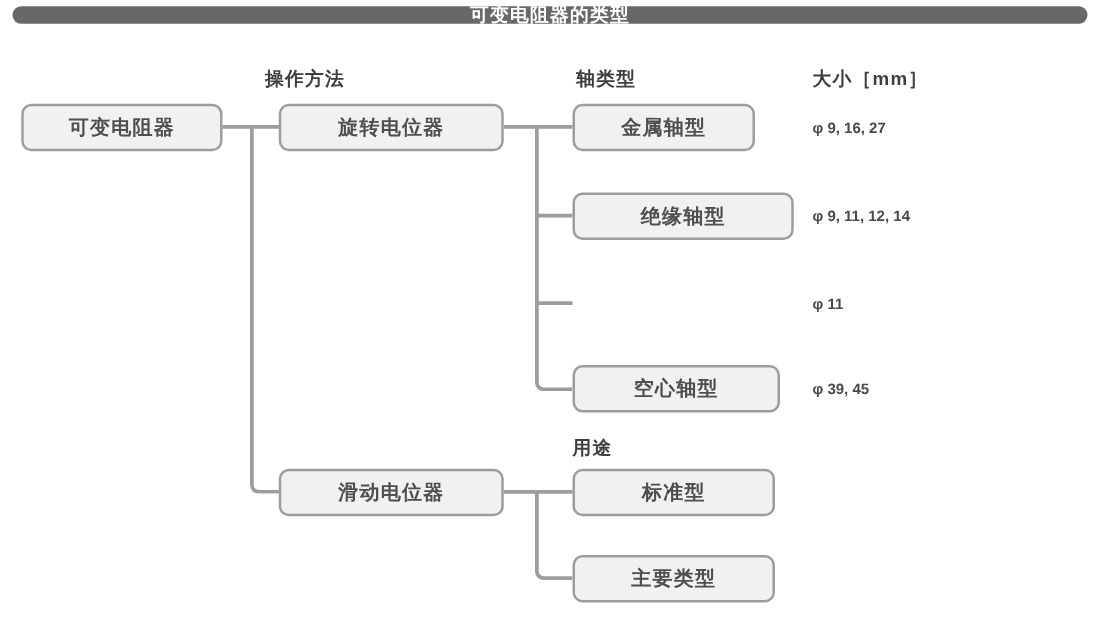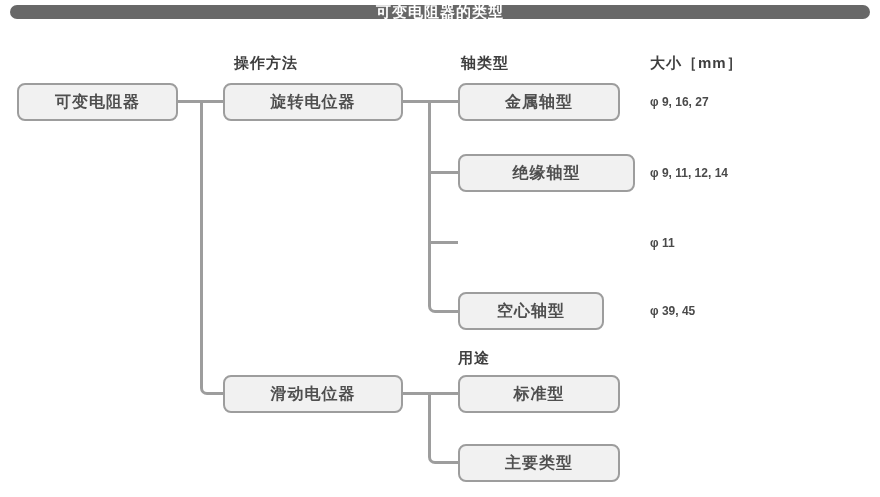--- a/index.html
+++ b/index.html
@@ -78,44 +78,44 @@
 </style>
 </head>
 <body>
 
 <div class="canvas">
 
   <div class="header-bar">
     <span>可变电阻器的类型</span>
   </div>
 
-  <div class="col-label" style="left:234px; top:54px;text-align:right;">操作方法</div>
+  <div class="col-label" style="left:212px; top:54px;text-align:right;">操作方法</div>
   <div class="col-label" style="left:461px; top:54px;">轴类型</div>
   <div class="col-label" style="left:650px; top:54px;text-align:right;">大小［mm］</div>
   <div class="col-label" style="left:458px; top:349px;">用途</div>
 
   <div class="h-line" style="left:178px; top:100px; width:46px;"></div>
   <div class="l-branch" style="left:200px; top:102px; width:24px; height:293px;"></div>
 
   <div class="h-line" style="left:403px; top:100px; width:55px;"></div>
   <div class="l-branch" style="left:428px; top:102px; width:30px; height:211px;"></div>
   <div class="h-line" style="left:428px; top:171px; width:30px;"></div>
   <div class="h-line" style="left:428px; top:241px; width:30px;"></div>
 
   <div class="h-line" style="left:403px; top:392px; width:55px;"></div>
   <div class="l-branch" style="left:428px; top:394px; width:30px; height:70px;"></div>
 
   <div class="node" style="left:17px; top:83px; width:161px;">可变电阻器</div>
 
   <div class="node" style="left:223px; top:83px; width:180px;">旋转电位器</div>
   <div class="node" style="left:223px; top:375px; width:180px;">滑动电位器</div>
 
-  <div class="node" style="left:458px; top:83px; width:162px;">金属轴型</div>
+  <div class="node" style="left:458px; top:83px; width:146px;">金属轴型</div>
   <div class="node" style="left:458px; top:154px; width:177px;text-align:right;">绝缘轴型</div>
-  <div class="node" style="left:458px; top:292px; width:146px;">空心轴型</div>
+  <div class="node" style="left:458px; top:292px; width:166px;">空心轴型</div>
   <div class="node" style="left:458px; top:375px; width:162px;">标准型</div>
   <div class="node" style="left:458px; top:444px; width:162px;">主要类型</div>
 
   <div class="size-val" style="top:83px;">φ 9, 16, 27</div>
   <div class="size-val" style="top:154px;">φ 9, 11, 12, 14</div>
   <div class="size-val" style="top:224px;">φ 11</div>
   <div class="size-val" style="top:292px;">φ 39, 45</div>
 
 </div>
 

